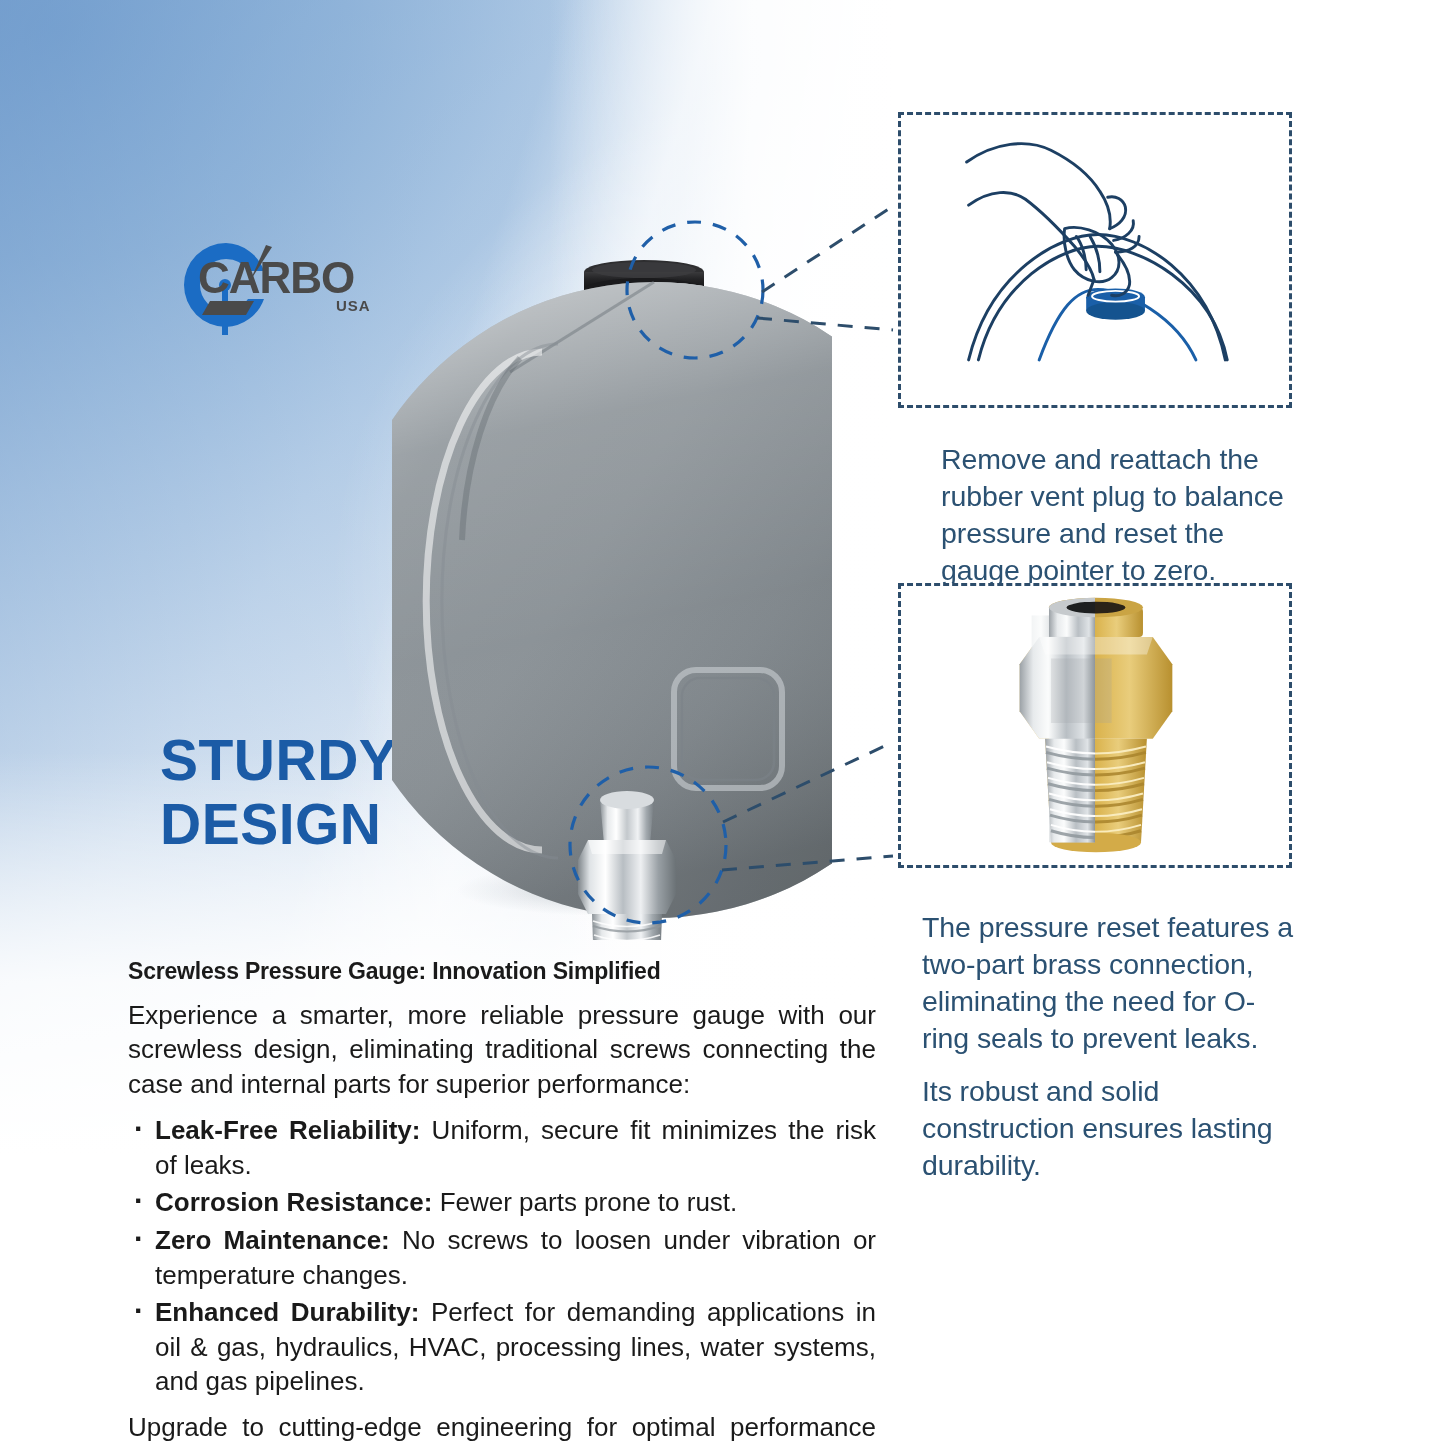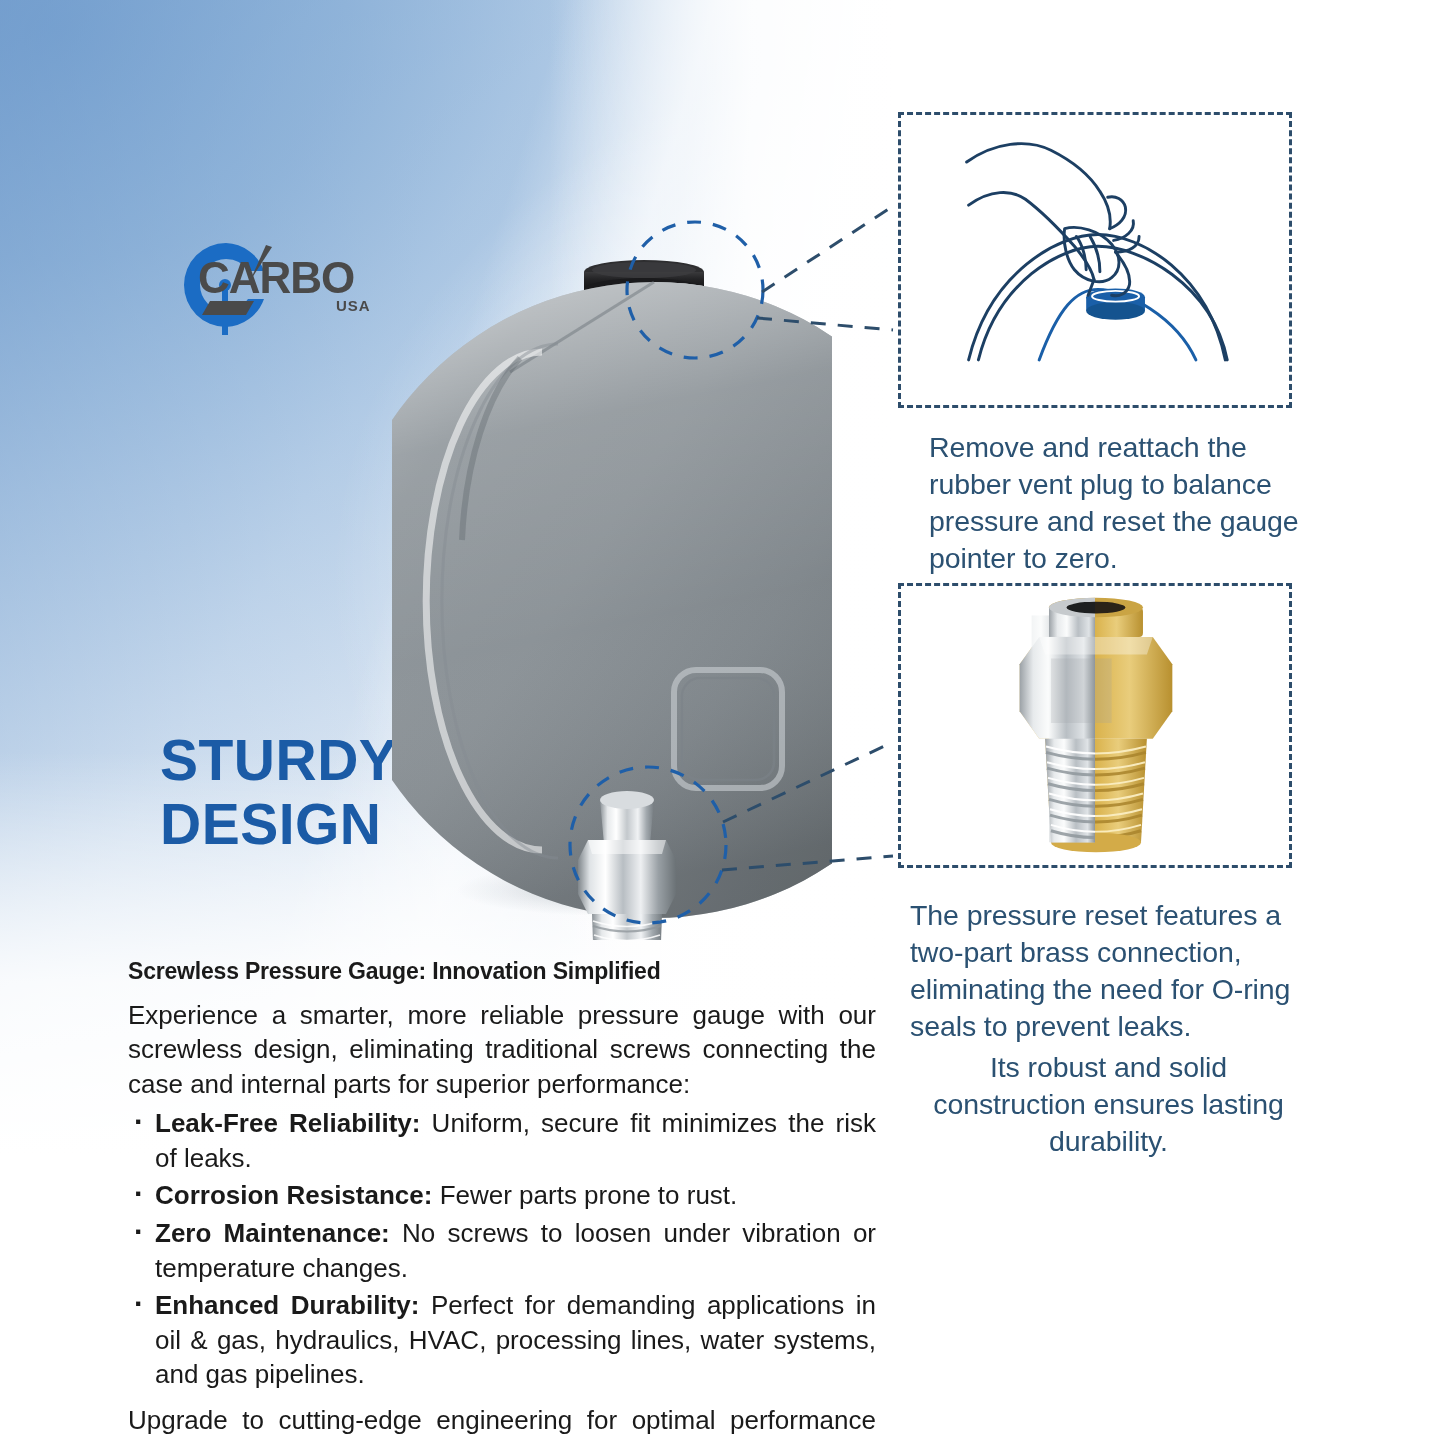--- a/index.html
+++ b/index.html
@@ -117,22 +117,22 @@
   .caption {
     position: absolute;
     color: #2b5172;
     font-size: 28.5px;
     line-height: 1.3;
     letter-spacing: -0.1px;
   }
   #caption-1 { left: 925px; top: 425px; width: 395px; }
   #caption-2 { left: 906px; top: 893px; width: 405px; }
   #caption-3 { left: 906px; top: 1092px; width: 405px; }
-  .caption p { margin: 4px; }
-  .caption p + p { margin-top: 0px; text-align: center; }
+  .caption p { margin: 16px; }
+  .caption p + p { margin-top: 0px; }
 
   
   #info-block {
     position: absolute;
     left: 128px;
     top: 958px;
     width: 748px;
     color: #1a1a1a;
     font-family: "Liberation Sans Narrow", "Liberation Sans", sans-serif;
     font-stretch: condensed;
@@ -141,21 +141,21 @@
     font-size: 23px;
     font-weight: bold;
     line-height: 1.2;
     margin-bottom: 12px;
     letter-spacing: -0.2px;
   }
   #info-intro {
     font-size: 26px;
     line-height: 1.33;
     text-align: justify;
-    margin-bottom: 5px;
+    margin-bottom: 12px;
   }
   #info-bullets {
     list-style: none;
     margin: 0 0 11px 0;
     padding: 0;
     font-size: 26px;
     line-height: 1.33;
   }
   #info-bullets li {
     position: relative;

